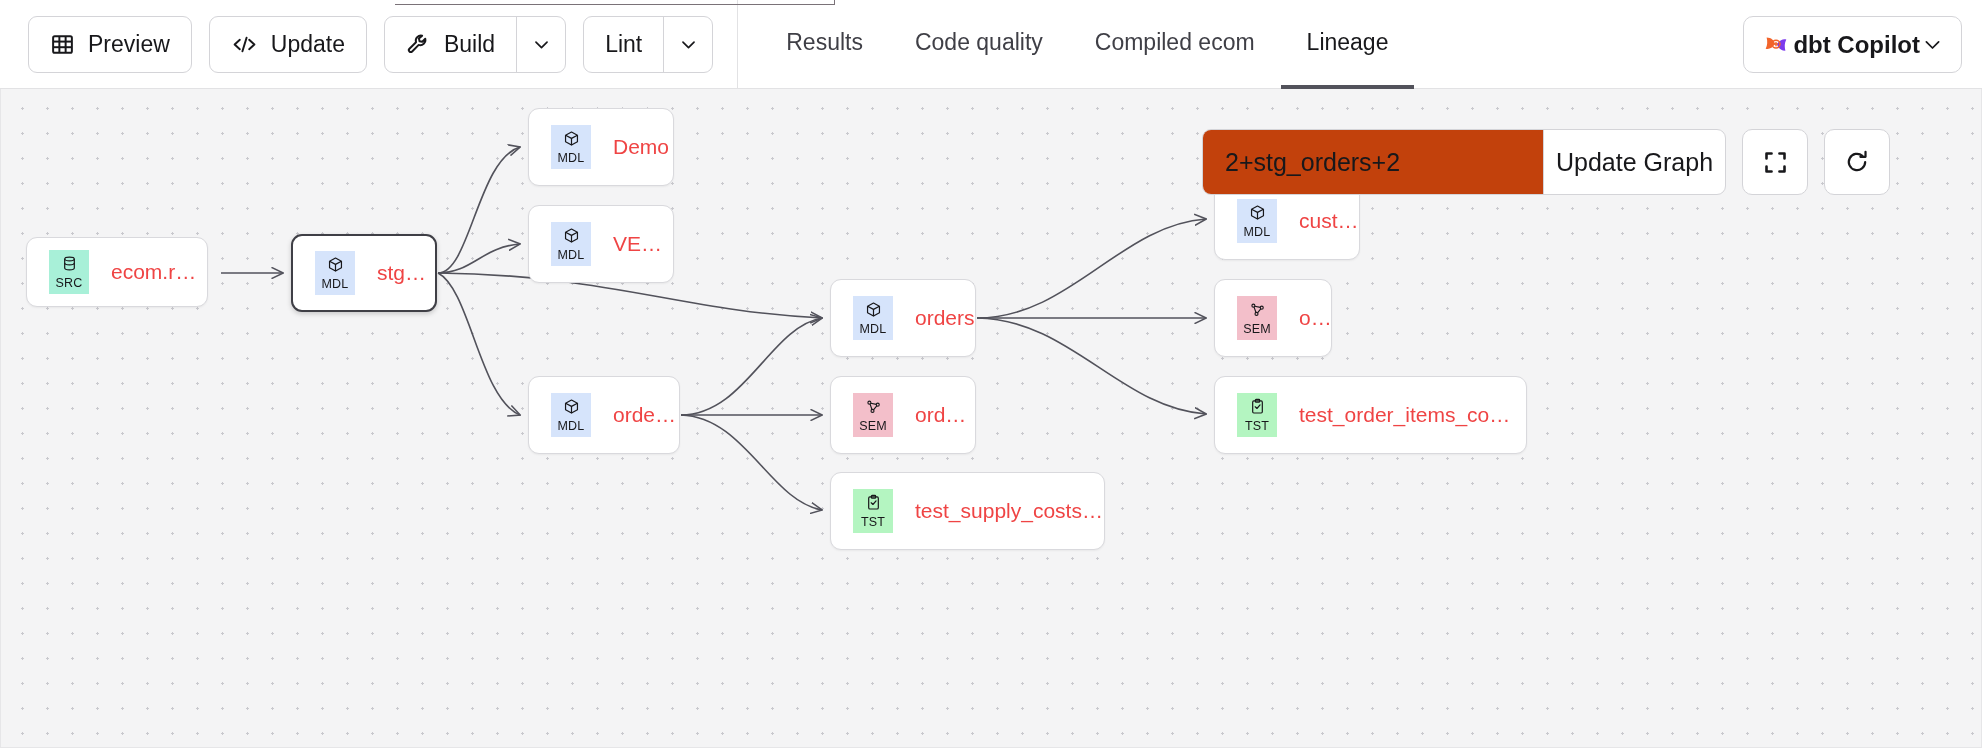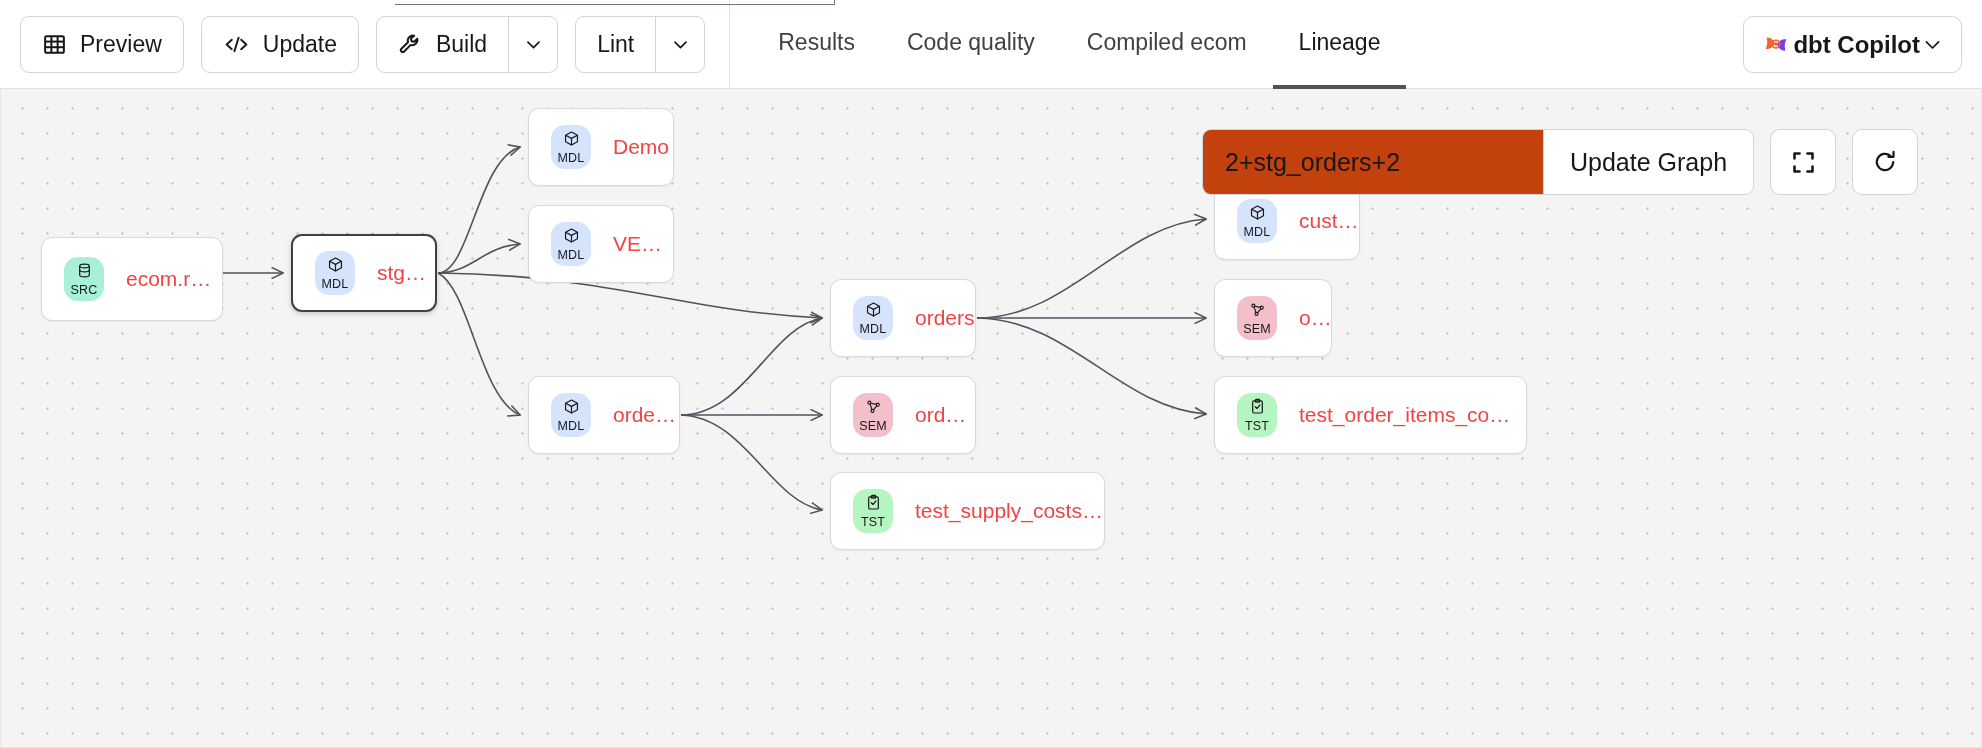--- a/index.html
+++ b/index.html
@@ -10,21 +10,21 @@
     overflow: hidden;
   }
   #app { position: relative; width: 1982px; height: 748px; }
 
   
   .topbar {
     position: absolute; top: 0; left: 0;
     width: 1982px; height: 89px;
     background: #ffffff;
     border-bottom: 1px solid #e2e2e4;
-    display: flex; align-items: center;
+    display: flex; align-items: center; padding-left: 8px;
   }
   .topbar-stub {
     position: absolute; top: 0; left: 395px; width: 440px; height: 5px;
     border-bottom: 1px solid #7a7278;
     border-right: 1px solid #7a7278;
   }
   .toolbar-left {
     display: flex; align-items: center; gap: 17px;
     padding-left: 20px; height: 100%;
   }
@@ -102,21 +102,21 @@
     overflow: hidden;
   }
   .selector-input {
     width: 340px; border: none; outline: none;
     font-size: 25px; color: #18181b; padding: 0 22px;
     font-family: "Liberation Sans", sans-serif;
     background: #c2410c;
   }
   .update-btn {
     display: flex; align-items: center; justify-content: center;
-    padding: 0 26px; font-size: 25px; color: #18181b;
+    padding: 0 12px; font-size: 25px; color: #18181b;
     border-left: 1px solid #d4d4d8; cursor: pointer;
     white-space: nowrap;
   }
   .icon-btn {
     width: 66px; height: 66px; background: #fff;
     border: 1px solid #d4d4d8; border-radius: 10px;
     display: flex; align-items: center; justify-content: center;
     cursor: pointer;
   }
 
@@ -130,21 +130,21 @@
     padding-left: 22px;
     box-shadow: 0 1px 2px rgba(0,0,0,0.05);
     cursor: pointer;
     z-index: 10;
   }
   .node.selected {
     border: 2px solid #3f3f46;
     box-shadow: 0 2px 5px rgba(0,0,0,0.18);
   }
   .badge {
-    width: 40px; height: 44px; border-radius: 14px;
+    width: 40px; height: 44px; border-radius: 0;
     display: flex; flex-direction: column;
     align-items: center; justify-content: center;
     flex: 0 0 auto; gap: 0px;
   }
   .badge-text {
     font-size: 12.5px; letter-spacing: 0.2px; color: #18181b;
     line-height: 1; margin-top: 1px;
   }
   .badge-src { background: #a8f0d8; }
   .badge-mdl { background: #d6e4fb; }
@@ -320,21 +320,21 @@
         <path class="edge-path" d="M 977 229 C 1070 229, 1120 136, 1206 130" marker-end="url(#arrow)"></path>
 
         <path class="edge-path" d="M 977 229 L 1206 229" marker-end="url(#arrow)"></path>
 
         <path class="edge-path" d="M 977 229 C 1070 230, 1120 319, 1206 325" marker-end="url(#arrow)"></path>
       </g>
     </svg>
 
     <div>
 
-      <div class="node" style="left:41px; top:148px; width:182px; height:84px;">
+      <div class="node" style="left:26px; top:148px; width:182px; height:70px;">
         <div class="badge badge-src">
           <span>
             <svg width="17" height="17" viewBox="0 0 24 24" fill="none" stroke="#18181b" stroke-width="1.7">
               <ellipse cx="12" cy="5.6" rx="6.8" ry="2.6"></ellipse>
               <path d="M5.2 5.6 v12.8 c0 1.45 3.05 2.6 6.8 2.6 s6.8-1.15 6.8-2.6 V5.6"></path>
               <path d="M5.2 11.2 c0 1.45 3.05 2.6 6.8 2.6 s6.8-1.15 6.8-2.6"></path>
             </svg>
           </span>
           <span class="badge-text">SRC</span>
         </div>

